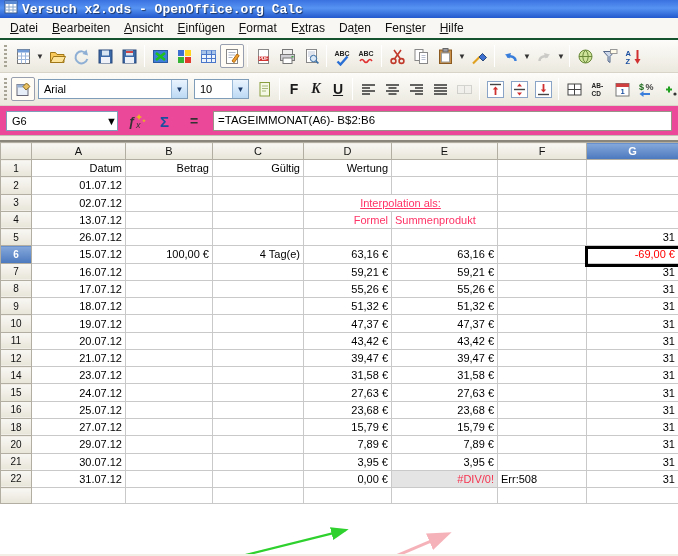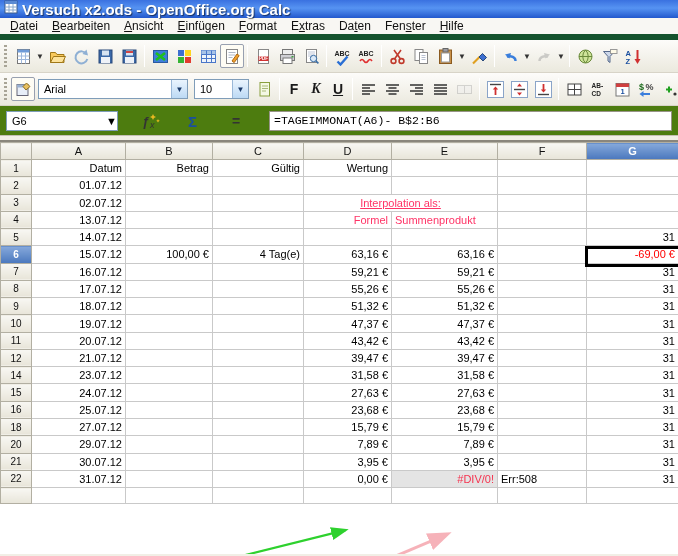--- a/index.html
+++ b/index.html
@@ -2,25 +2,25 @@
 <html style="--pink: #ff3366; --error: #f5334f; --negative: #ff0000;"><head>
 <meta charset="utf-8">
 <style>
   * { box-sizing: border-box; }
   body { margin:0; background:#d4d0c8; font-family:"Liberation Sans",sans-serif; }
   .app { position:relative; width:678px; height:556px; overflow:hidden; background:#f1efe6; }
 
   
   .titlebar { height:18px; background:linear-gradient(180deg,#3a71e0 0%,#5693f2 45%,#2258cd 100%);
     display:flex; align-items:center; padding:0 4px; gap:4px; }
-  .titletext { color:#fff; font-weight:bold; font-size:15px; text-shadow:1px 1px 1px rgba(0,0,0,.55); white-space:nowrap; }
+  .titletext { color:#fff; font-weight:bold; font-size:13px; text-shadow:1px 1px 1px rgba(0,0,0,.55); white-space:nowrap;font-family:Liberation Mono, monospace; }
 
   
   .menubar { height:22px; background:#f8f7f3; display:flex; align-items:center; padding-left:3px;
-    font-size:12px; color:#111; border-bottom:6px solid #14532d; }
+    font-size:12px; color:#111; border-bottom:2px solid #14532d; }
   .menu-item { padding:3px 7px; white-space:nowrap; }
 
   
   .toolbar { height:33px; background:linear-gradient(#fdfcfa,#ecead f0,#ecead f); background:linear-gradient(#fdfcfa,#ebe9de);
     border-bottom:1px solid #d8d4c8; display:flex; align-items:center; padding:0 2px; overflow:hidden; }
   .handle { width:3px; height:22px; margin:0 4px 0 2px; flex:none;
     background:repeating-linear-gradient(180deg,#a8a496 0 2px,transparent 2px 4px); }
   .tbtn { width:24px; height:24px; flex:none; display:flex; align-items:center; justify-content:center; border-radius:2px; }
   .tbtn svg { display:block; }
   .tbtn.pressed { border:1px solid #98a0b0; background:#fefcf4; }
@@ -35,27 +35,27 @@
   .txtbtn.u { text-decoration:underline; font-weight:bold; }
 
   .combo { height:20px; background:#fff; border:1px solid #7f9db9; display:flex; align-items:center;
     font-size:11px; padding-left:5px; margin:0 3px; flex:none; }
   .combo .cval { overflow:hidden; white-space:nowrap; }
   .combo .cbtn { margin-left:auto; width:16px; height:18px; flex:none;
     background:linear-gradient(#eaf4fe,#bcd9f4); border-left:1px solid #9ab8d8;
     display:flex; align-items:center; justify-content:center; font-size:8px; color:#1a3a6a; }
 
   
-  .formulabar { height:30px; background:#4d7c0f; display:flex; align-items:center; padding:0 6px;
-    gap:19px; border-bottom:1px solid #c4c0b4; }
+  .formulabar { height:30px; background:#ec4899; display:flex; align-items:center; padding:0 6px;
+    gap:5px; border-bottom:1px solid #c4c0b4; }
   .namebox { width:112px; height:20px; background:#fff; border:1px solid #7f9db9; display:flex;
     align-items:center; font-size:11px; padding-left:5px; flex:none; }
   .fbtn { width:25px; height:24px; flex:none; display:flex; align-items:center; justify-content:center; }
   .finput { flex:1; height:20px; background:#fff; border:1px solid #989488; font-size:11.5px;
-    padding:2px 4px; white-space:nowrap; overflow:hidden;font-family:Liberation Mono, monospace; }
+    padding:2px 4px; white-space:nowrap; overflow:hidden; }
 
   
   .sheet { position:relative; height:414px; margin-top:4px; background:#fff;
     border-top:2px solid #8a867c; overflow:hidden; }
   table { border-collapse:collapse; table-layout:fixed; width:678px; }
   th, td { border:1px solid #c9c9c9; padding:0 3px; font-size:11px; overflow:hidden; white-space:nowrap; }
   thead tr { height:17px; }
   tbody tr { height:17.27px; }
   tbody tr.partial { height:16px; }
   th { background:linear-gradient(#f8f7f3,#e8e5d9); border:1px solid #b2afa2; font-weight:normal;
@@ -538,21 +538,21 @@
             <td>13.07.12</td>
             <td></td>
             <td></td>
             <td class="pink">Formel</td>
             <td class="pink align-left">Summenprodukt</td>
             <td></td>
             <td></td>
           </tr>
           <tr>
             <th>5</th>
-            <td>14.07.12</td>
+            <td>26.07.12</td>
             <td></td>
             <td></td>
             <td></td>
             <td></td>
             <td></td>
             <td>31</td>
           </tr>
           <tr>
             <th class="selhdr">6</th>
             <td>15.07.12</td>

